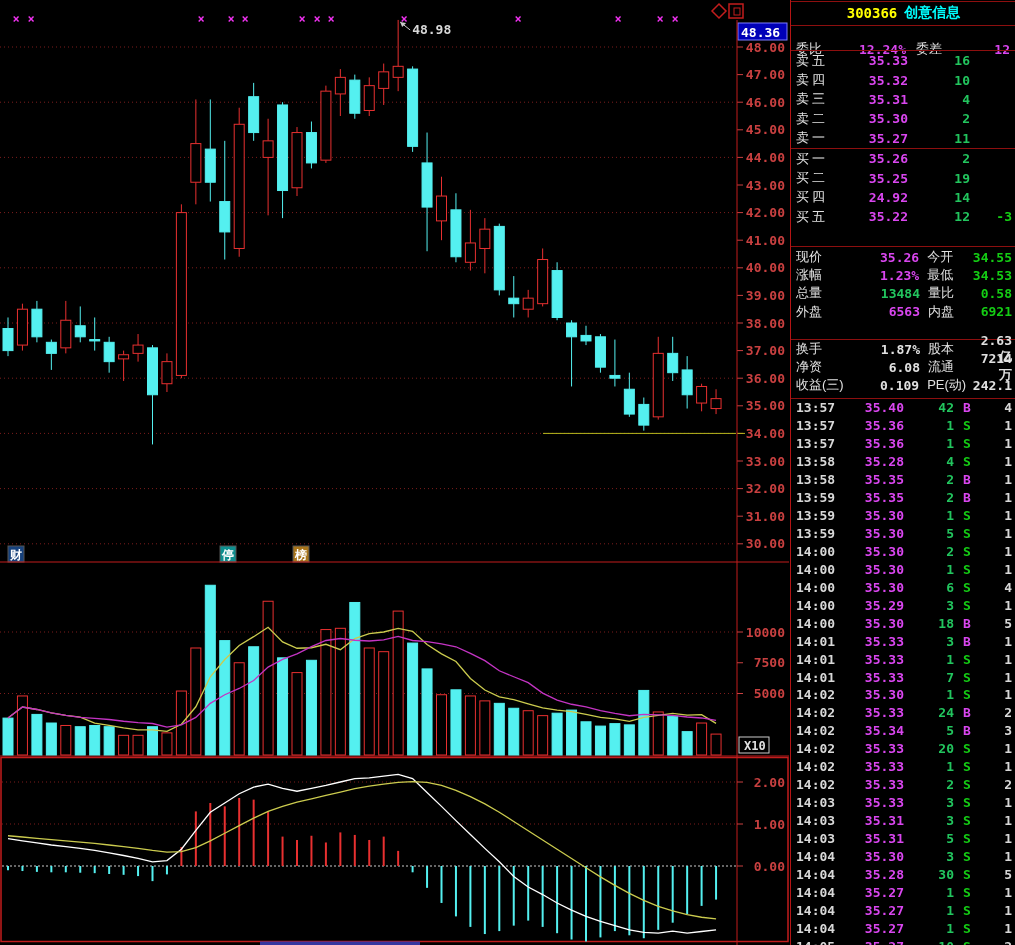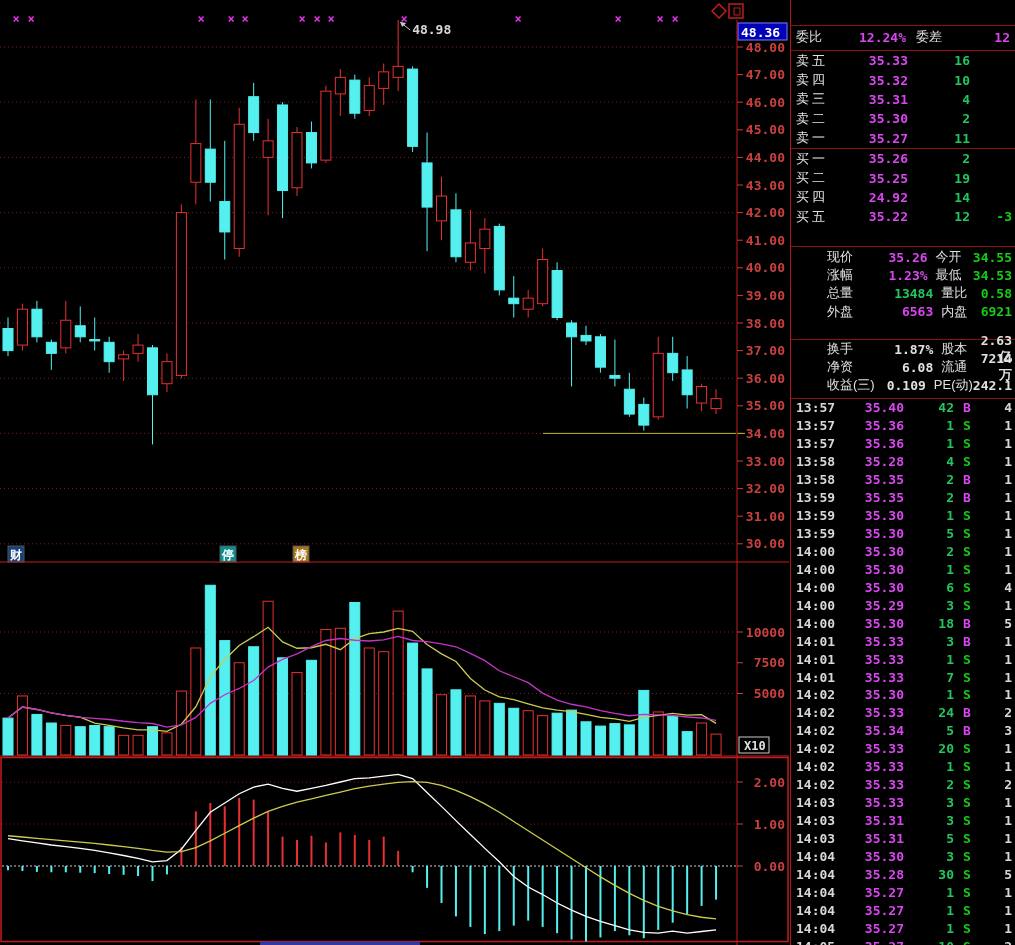--- a/index.html
+++ b/index.html
@@ -7,30 +7,30 @@
           font-family:"Liberation Sans",sans-serif;}
   svg text{font-family:"DejaVu Sans Mono",monospace;}
   
   #panel{position:absolute;left:790px;top:0;width:225px;height:945px;background:#000;
          border-left:1px solid #b41414;box-sizing:border-box;}
   .hline{position:absolute;left:0;width:225px;height:0;border-top:1px solid #8d0f0f;}
   #p-header{position:absolute;top:1px;left:0;width:225px;height:21px;display:flex;
             align-items:center;justify-content:center;gap:7px;border-top:1px solid #8d0f0f;}
   .code{color:#ffff00;font-weight:bold;font-size:14px;font-family:"DejaVu Sans Mono",monospace;}
   .sname{color:#00ffff;font-weight:bold;font-size:14px;}
-  #weibi-row{position:absolute;top:26px;left:5px;width:214px;height:22px;display:flex;
+  #weibi-row{position:absolute;top:38px;left:5px;width:214px;height:22px;display:flex;
              align-items:center;font-size:13px;}
   .num{font-family:"DejaVu Sans Mono",monospace;font-weight:bold;font-size:13px;}
   .lvl-rows{position:absolute;left:5px;width:216px;}
   .lvl{height:19.4px;display:flex;align-items:center;font-size:13px;}
   .lvl .lbl{width:42px;color:#e0e0e0;letter-spacing:3px;}
   .lvl .prc{width:70px;text-align:right;}
   .lvl .sz{width:62px;text-align:right;}
   .lvl .ext{flex:1;text-align:right;}
-  .inf{height:18.2px;display:flex;align-items:center;font-size:13px;margin-left:31px;}
+  .inf{height:18.2px;display:flex;align-items:center;font-size:13px;}
   .inf .l1{width:58px;color:#e0e0e0;white-space:nowrap;}
   .inf .v1{width:66px;text-align:right;}
   .inf .l2{width:46px;margin-left:8px;color:#e0e0e0;white-space:nowrap;}
   .inf .v2{flex:1;text-align:right;}
   #ticks{position:absolute;top:399px;left:5px;width:216px;height:546px;overflow:hidden;}
   .tick{height:17.95px;display:flex;align-items:center;font-size:13px;}
   .tick .tm{width:46px;color:#d8d8d8;}
   .tick .tp{width:62px;text-align:right;}
   .tick .tv{width:50px;text-align:right;}
   .tick .bs{width:26px;text-align:center;font-weight:bold;}
@@ -394,20 +394,24 @@
       <line x1="672.6999999999999" y1="866" x2="672.6999999999999" y2="922.7" stroke="#54f0f0" stroke-width="2"></line>
       <line x1="687.15" y1="866" x2="687.15" y2="914.3" stroke="#54f0f0" stroke-width="2"></line>
       <line x1="701.5999999999999" y1="866" x2="701.5999999999999" y2="905.9" stroke="#54f0f0" stroke-width="2"></line>
       <line x1="716.05" y1="866" x2="716.05" y2="899.6" stroke="#54f0f0" stroke-width="2"></line>
       <polyline points="8,838.7 22.45,840.8 36.9,842.9 51.349999999999994,845 65.8,846.68 80.25,848.36 94.69999999999999,850.46 109.14999999999999,852.98 123.6,855.5 138.04999999999998,858.44 152.5,861.8 166.95,860.54 181.39999999999998,849.2 195.85,830.3 210.29999999999998,812.24 224.75,803 239.2,793.76 253.64999999999998,787.04 268.09999999999997,784.1 282.55,788.3 297,791.24 311.45,788.3 325.9,785.36 340.34999999999997,782 354.79999999999995,778.64 369.25,777.8 383.7,776.12 398.15,774.44 412.59999999999997,778.64 427.04999999999995,792.5 441.5,806.36 455.95,820.64 470.4,834.5 484.84999999999997,848.36 499.29999999999995,861.8 513.75,876.5 528.1999999999999,887 542.65,894.56 557.1,902.96 571.55,910.1 586,916.4 600.4499999999999,921.44 614.9,925.64 629.35,929.84 643.8,932.36 658.25,933.2 672.6999999999999,931.1 687.15,933.2 701.5999999999999,931.52 716.05,929.84" fill="none" stroke="#ffffff" stroke-width="1.3"></polyline>
       <polyline points="8,835.76 22.45,837.02 36.9,838.28 51.349999999999994,839.54 65.8,840.8 80.25,842.06 94.69999999999999,843.32 109.14999999999999,845 123.6,846.68 138.04999999999998,848.36 152.5,850.46 166.95,852.14 181.39999999999998,851.72 195.85,847.52 210.29999999999998,840.8 224.75,833.24 239.2,825.68 253.64999999999998,818.12 268.09999999999997,811.4 282.55,806.36 297,802.16 311.45,798.8 325.9,795.44 340.34999999999997,792.08 354.79999999999995,788.72 369.25,786.2 383.7,784.1 398.15,782.42 412.59999999999997,781.58 427.04999999999995,782.42 441.5,785.36 455.95,790.4 470.4,796.7 484.84999999999997,803.84 499.29999999999995,812.24 513.75,821.48 528.1999999999999,830.72 542.65,839.96 557.1,849.2 571.55,858.44 586,867.68 600.4499999999999,876.92 614.9,885.32 629.35,893.3 643.8,900.44 658.25,906.32 672.6999999999999,910.94 687.15,914.72 701.5999999999999,917.24 716.05,918.92" fill="none" stroke="#cbcb4e" stroke-width="1.3"></polyline>
       <rect x="260" y="941.5" width="160" height="3.5" fill="#3636a0"></rect>
     </svg>
 
   <div id="panel">
+    <div id="p-header">
+      <span class="code">300366</span>
+      <span class="sname">创意信息</span>
+    </div>
     <div class="hline" style="top:25px"></div>
 
     <div id="weibi-row">
       <span class="w" style="width:42px">委比</span>
       <span class="num r" style="width:68px;text-align:right">12.24%</span>
       <span class="w" style="width:46px;margin-left:10px">委差</span>
       <span class="num r" style="flex:1;text-align:right">12</span>
     </div>
     <div class="hline" style="top:50px"></div>
 

